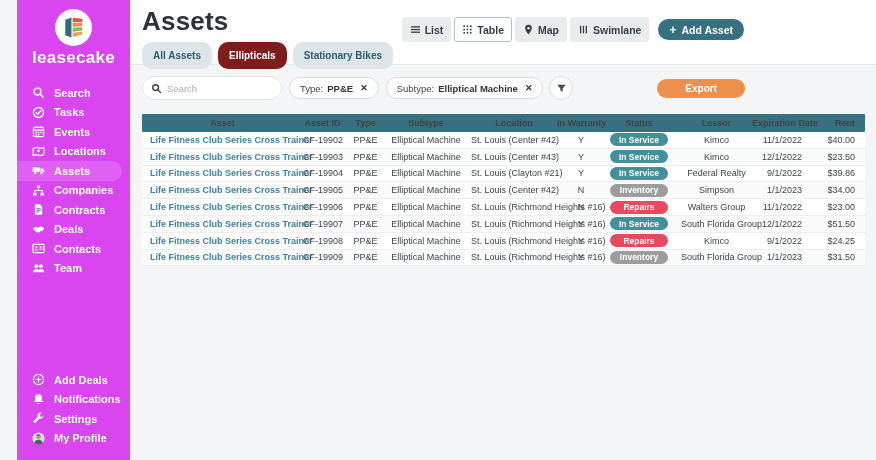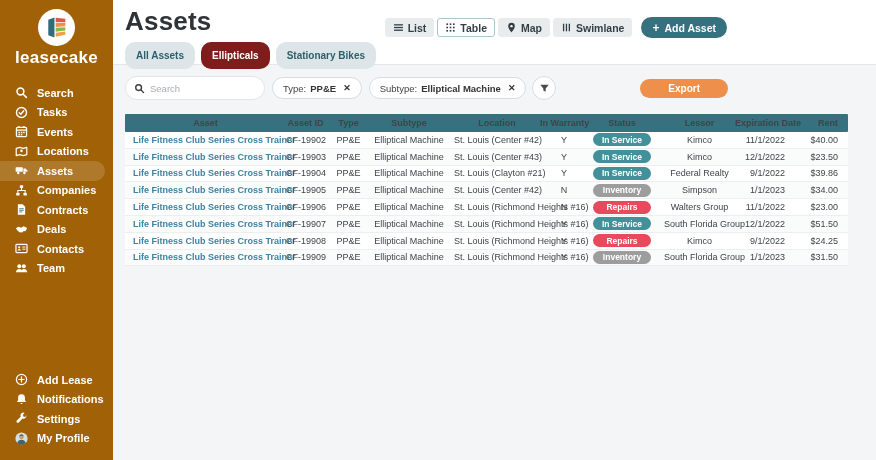--- a/index.html
+++ b/index.html
@@ -1,22 +1,22 @@
 <!DOCTYPE html>
 <html><head>
 <meta charset="utf-8">
 <style>
   * { margin:0; padding:0; box-sizing:border-box; }
   html,body { width:876px; height:460px; overflow:hidden; background:#f3f5f7;
     font-family:"Liberation Sans", sans-serif; }
   .app { display:flex; width:876px; height:460px; }
 
   
-  .sidebar { width:113px; min-width:113px; background:#a16207; color:#fff;
-    display:flex; flex-direction:column; }
+  .sidebar { width:113px; min-width:113px; background:#d946ef; color:#fff;
+    display:flex; flex-direction:column;margin-left:17px; }
   .logo-wrap { text-align:center; padding-top:9px; cursor:pointer; }
   .logo-circle { width:37px; height:37px; margin:0 auto; }
   .logo-circle svg { width:37px; height:37px; display:block; }
   .brand-name { color:#fff; font-size:17px; font-weight:600; letter-spacing:.3px; margin-top:2px; }
   .nav-top { margin-top:15px; }
   .nav-bottom { margin-top:auto; margin-bottom:12px; }
   .nav-item { display:flex; align-items:center; gap:9px; height:19.5px;
     padding-left:15px; font-size:11px; font-weight:700; color:#fff; cursor:pointer;
     white-space:nowrap; }
   .nav-item.active { background:rgba(255,255,255,.15); border-radius:0 13px 13px 0; margin-right:8px; }
@@ -29,21 +29,21 @@
   .main { flex:1; display:flex; flex-direction:column; position:relative; }
   .page-header { background:#fff; height:65px; padding:6px 0 0 12px;
     border-bottom:1px solid #e6e6e6; position:relative; }
   .page-title { font-size:26px; font-weight:700; color:#2e3338; letter-spacing:.2px; }
   .tabs { display:flex; gap:6px; margin-top:5px; }
   .tab { height:27px; display:inline-flex; align-items:center; padding:0 11px;
     border-radius:10px; background:#dde5e8; color:#2c5f6b; font-size:10px;
     font-weight:700; cursor:pointer; }
   .tab.active { background:#7f1d1d; color:#fff; }
   .header-right { position:absolute; top:17px; right:149px; display:flex; align-items:center; }
-  .toggle { height:19px; display:inline-flex; align-items:center; gap:4px; padding:0 7px;
+  .toggle { height:25px; display:inline-flex; align-items:center; gap:4px; padding:0 7px;
     background:#e8eced; border:1px solid #e8eced; border-radius:3px; margin-right:3px;
     font-size:10.5px; font-weight:700; color:#333f47; cursor:pointer; }
   .toggle.selected { background:#fff; border-color:#a9c6cc; }
   .toggle .t-icon { width:11px; height:11px; display:inline-flex; color:#333f47; }
   .toggle .t-icon svg { width:11px; height:11px; }
   .add-asset { height:21px; display:inline-flex; align-items:center; gap:5px; padding:0 11px;
     margin-left:6px; border:none; border-radius:11px; background:#35717f; color:#fff;
     font-size:10.5px; font-weight:700; font-family:inherit; cursor:pointer; }
   .add-asset .plus { font-size:12px; font-weight:700; line-height:1; }
 
@@ -215,21 +215,21 @@
       </nav>
     <nav class="nav-bottom" id="nav-bottom">
         <div class="nav-item">
           <span class="nav-icon">
             <svg viewBox="0 0 16 16">
               <circle cx="8" cy="8" r="6.3" fill="none" stroke="currentColor" stroke-width="1.5"></circle>
               <line x1="8" y1="4.8" x2="8" y2="11.2" stroke="currentColor" stroke-width="1.5" stroke-linecap="round"></line>
               <line x1="4.8" y1="8" x2="11.2" y2="8" stroke="currentColor" stroke-width="1.5" stroke-linecap="round"></line>
             </svg>
           </span>
-          <span>Add Lease</span>
+          <span>Add Deals</span>
         </div>
         <div class="nav-item">
           <span class="nav-icon">
             <svg viewBox="0 0 16 16">
               <path d="M8 1.6a4.2 4.2 0 0 1 4.2 4.2v3.1l1.5 2.3H2.3l1.5-2.3V5.8A4.2 4.2 0 0 1 8 1.6z" fill="currentColor"></path>
               <path d="M6.4 12.4a1.7 1.7 0 0 0 3.2 0z" fill="currentColor"></path>
             </svg>
           </span>
           <span>Notifications</span>
           <span class="nav-badge">2</span>

